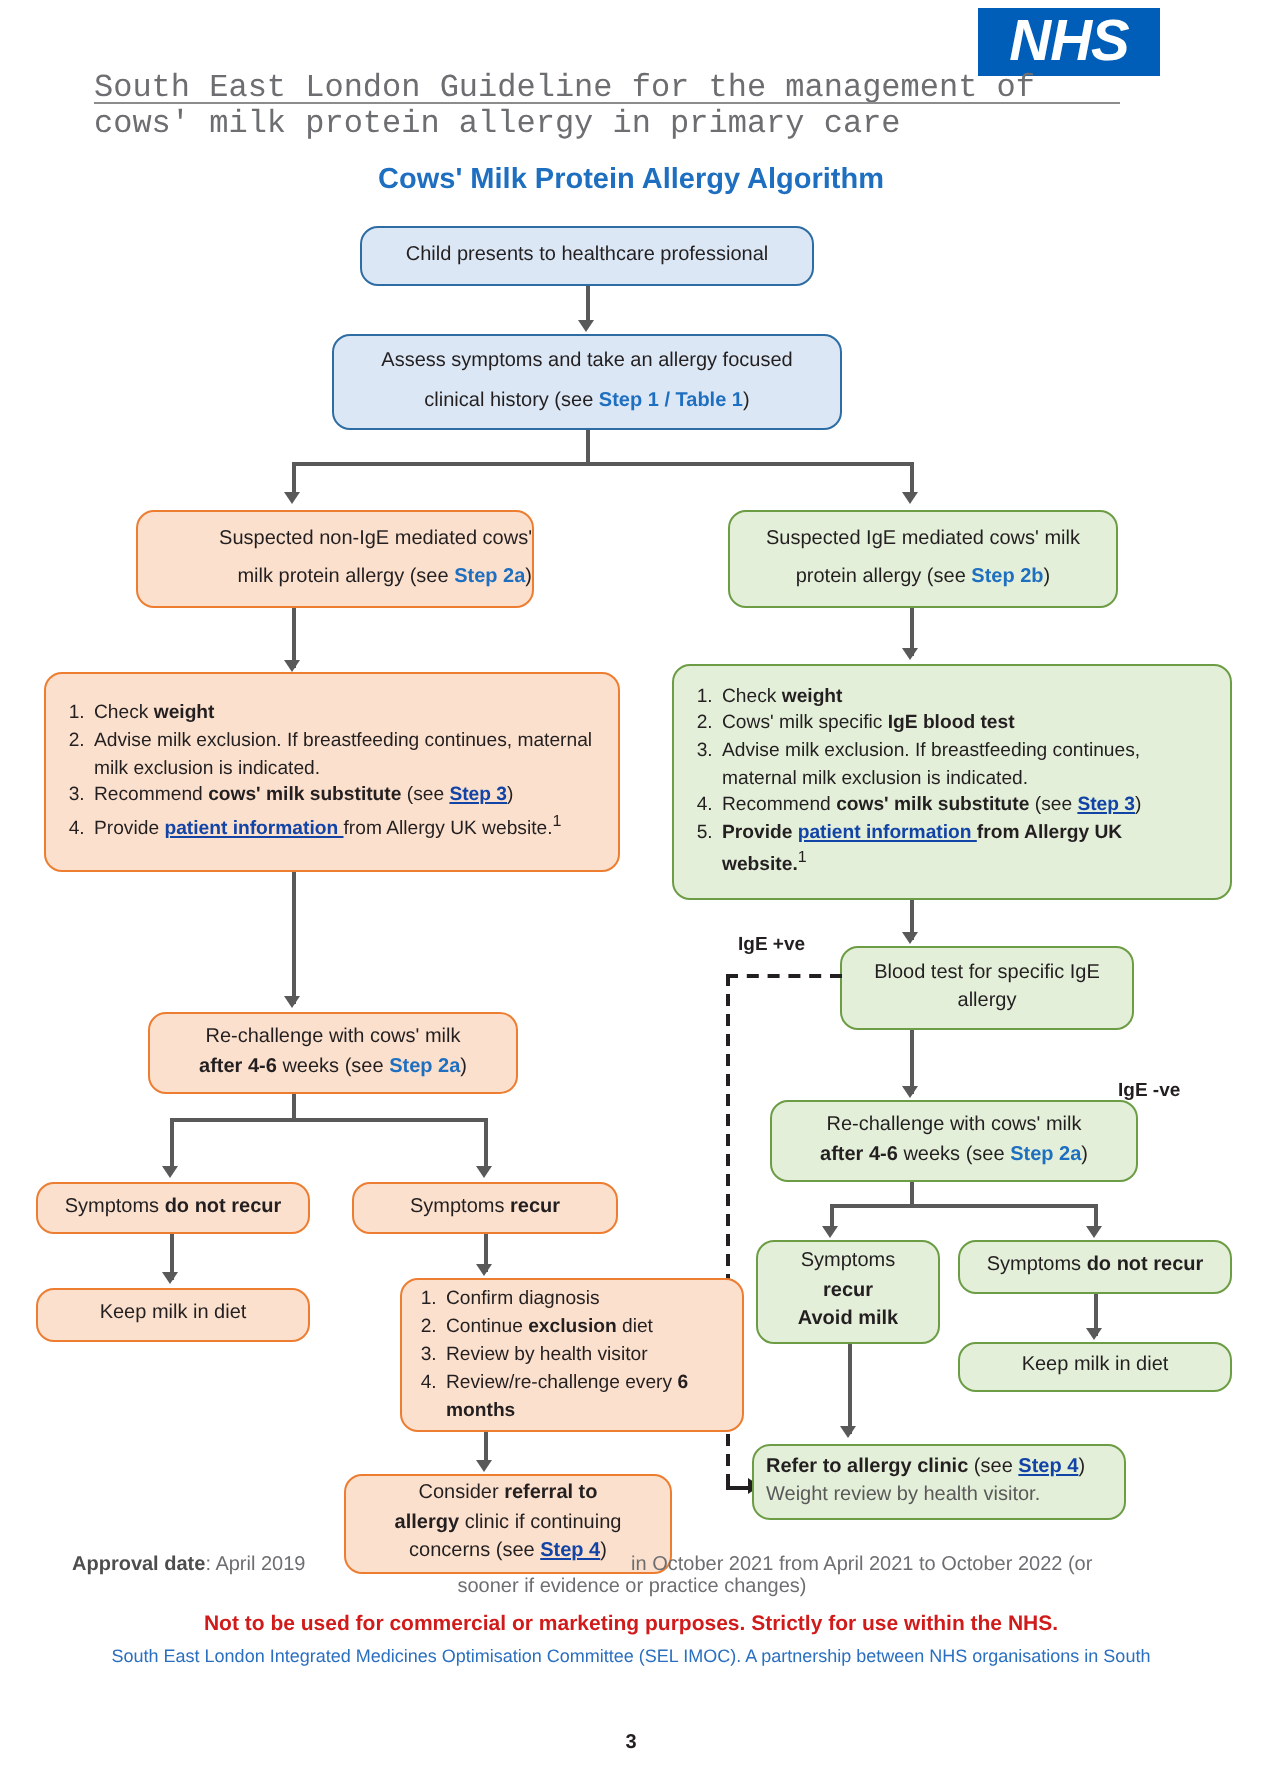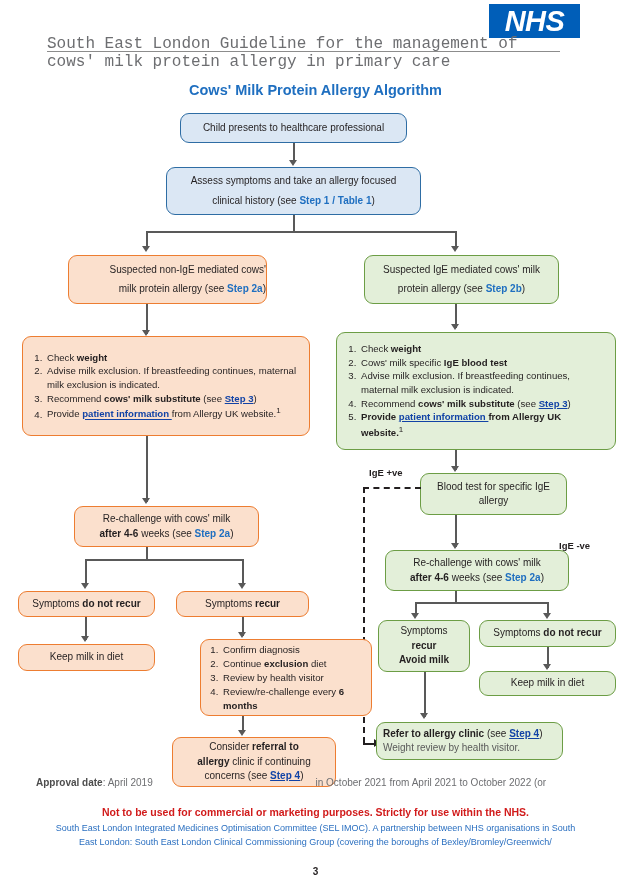--- a/index.html
+++ b/index.html
@@ -257,22 +257,22 @@
 
 <div class="box orange center" style="left:172px; top:737px; width:164px; height:50px;">
   <span><span>Consider </span><b>referral to</b></span>
   <span><b>allergy</b><span> clinic if continuing</span></span>
   <span><span>concerns (see </span><span class="lnk-u">Step 4</span><span>)</span></span>
 </div>
 
 <div id="approval">
   <span class="lbl">Approval date</span><span>: April 2019</span>
   <span style="display:inline-block; width:160px;"></span><span>in October 2021 from April 2021 to October 2022  (or</span>
+  <span class="line2">sooner if evidence or practice changes)</span>
 </div>
 
 <div id="warning">Not to be used for commercial or marketing purposes. Strictly for use within the NHS.</div>
 
 <div id="org-block">
   <div>South East London Integrated Medicines Optimisation Committee (SEL IMOC). A partnership between NHS organisations in South</div>
-  <div>East London: South East London Clinical Commissioning Group (covering the boroughs of Bexley/Bromley/Greenwich/</div>
 </div>
 
 <div id="page-num">3</div>
 
 </body></html>

